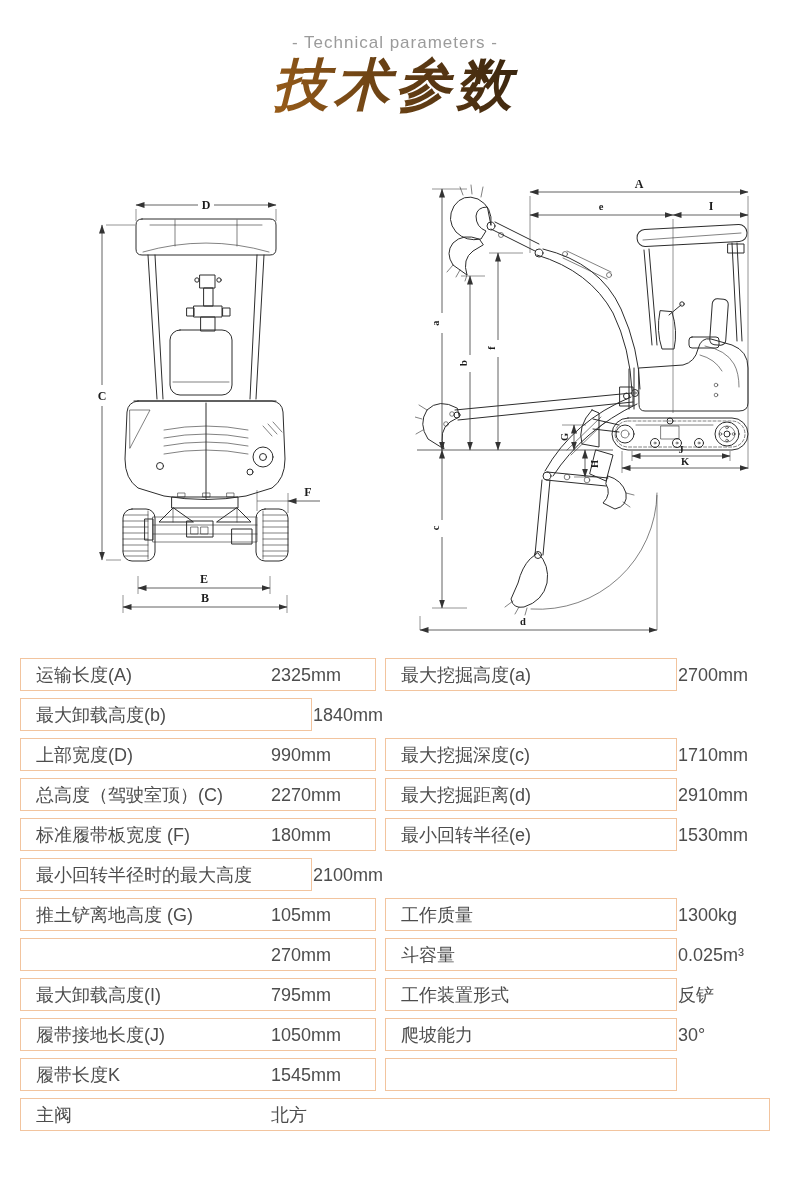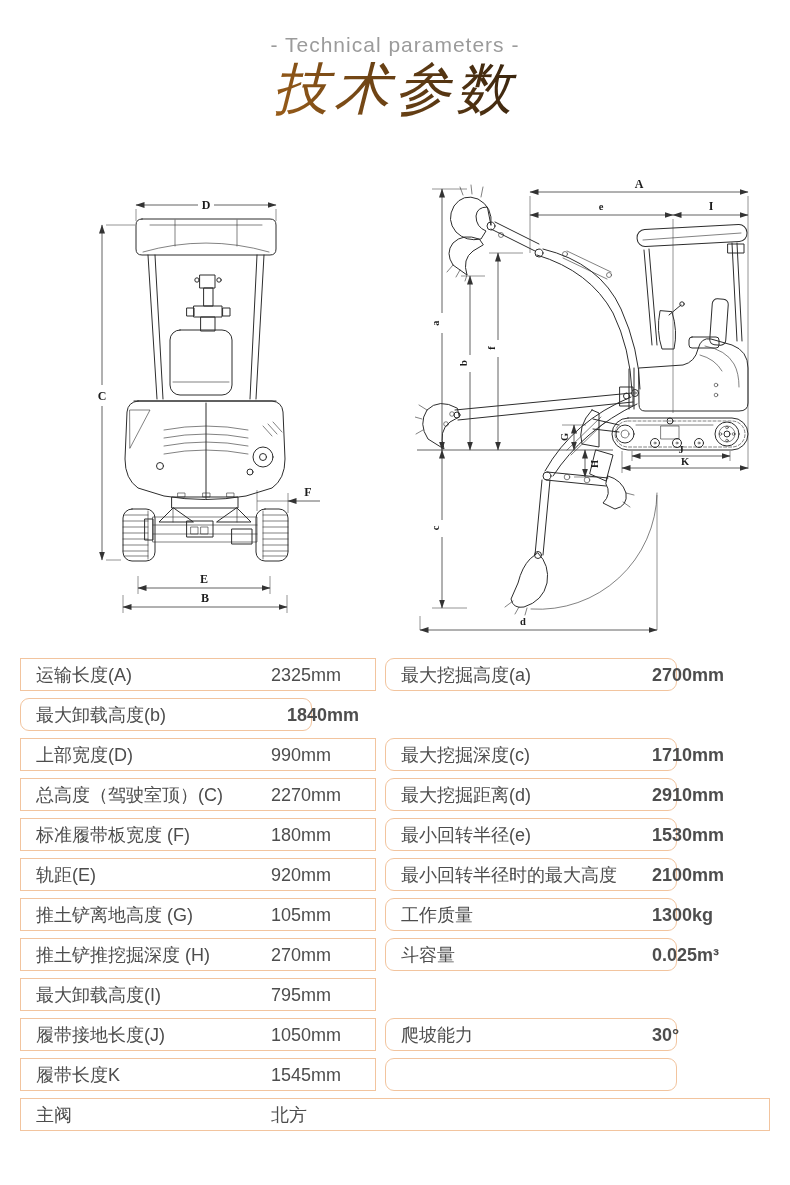--- a/index.html
+++ b/index.html
@@ -2,25 +2,25 @@
 <html><head>
 <meta charset="utf-8">
 <style>
   html,body{margin:0;padding:0;}
   body{
     width:790px;height:1185px;background:#ffffff;position:relative;overflow:hidden;
     font-family:"Liberation Sans","DejaVu Sans",sans-serif;color:#4d4d4d;
   }
   
   .subtitle{
-    margin-top:33px;text-align:center;font-size:21px;letter-spacing:1px;
+    margin-top:33px;text-align:center;font-size:17px;letter-spacing:1px;
     color:#9b9b9b;font-weight:400;
   }
   .big-title{
-    text-align:center;font-size:56px;line-height:1.12;font-weight:400;font-style:italic;
+    text-align:center;font-size:56px;line-height:1.12;font-weight:700;font-style:italic;
     letter-spacing:5px;margin-top:1px;
     background:linear-gradient(70deg,#f79d22 0%,#e0831d 14%,#8a5418 38%,#39250f 66%,#15100a 95%);
     -webkit-background-clip:text;background-clip:text;
     color:transparent;-webkit-text-fill-color:transparent;
   }
   
   .diagrams{position:absolute;left:0;top:163px;width:790px;height:482px;}
   .svg-front{position:absolute;left:60px;top:0;}
   .svg-side{position:absolute;left:415px;top:0;}
   .lw path,.lw rect,.lw line,.lw circle{fill:none;stroke:#2d2d2d;stroke-width:1;stroke-linejoin:round;stroke-linecap:round;}
@@ -32,24 +32,24 @@
   
   .spec-table{position:absolute;left:20px;top:658px;width:750px;}
   .spec-row{display:flex;gap:9px;margin-bottom:7px;}
   .cell{
     position:relative;height:33px;border:1px solid #f2c49e;background:#fff;
     box-sizing:border-box;font-size:18px;font-weight:400;
   }
   .cell .lbl{position:absolute;left:15px;top:50%;transform:translateY(-50%);white-space:nowrap;color:#4d4d4d;}
   .cell .val{position:absolute;top:50%;transform:translateY(-50%);white-space:nowrap;color:#4d4d4d;}
   .cl{width:356px;flex:none;}
-  .cr{width:292px;flex:none;border-radius:9px;}
+  .cr{width:292px;flex:none;}
   .cf{width:750px;margin-bottom:7px;}
   .cl .val{left:250px;text-align:center;}
-  .cr .val{left:266px;font-weight:bold;}
+  .cr .val{left:292px;}
   .cf .val{left:250px;}
 </style>
 </head>
 <body>
 
 <div class="subtitle">- Technical parameters -</div>
 <div class="big-title">技术参数</div>
 
 <div class="diagrams">
 
@@ -348,53 +348,52 @@
     <div class="cell cl">
         <span class="lbl">标准履带板宽度 (F)</span>
         <span class="val">180mm</span>
       </div>
     <div class="cell cr">
         <span class="lbl">最小回转半径(e)</span>
         <span class="val">1530mm</span>
       </div>
   </div>
   <div class="spec-row">
-    <div class="cell cl">
-        <span class="lbl">轨距(E)</span>
-        <span class="val">920mm</span>
-      </div>
     <div class="cell cr">
         <span class="lbl">最小回转半径时的最大高度</span>
         <span class="val">2100mm</span>
       </div>
   </div>
   <div class="spec-row">
     <div class="cell cl">
         <span class="lbl">推土铲离地高度 (G)</span>
         <span class="val">105mm</span>
       </div>
     <div class="cell cr">
         <span class="lbl">工作质量</span>
         <span class="val">1300kg</span>
       </div>
   </div>
   <div class="spec-row">
     <div class="cell cl">
-        <span class="lbl">推土铲推挖掘深度 (H)</span>
         <span class="val">270mm</span>
       </div>
     <div class="cell cr">
         <span class="lbl">斗容量</span>
         <span class="val">0.025m³</span>
       </div>
   </div>
   <div class="spec-row">
     <div class="cell cl">
         <span class="lbl">最大卸载高度(I)</span>
         <span class="val">795mm</span>
+      </div>
+    <div class="cell cr">
+        <span class="lbl">工作装置形式</span>
+        <span class="val">反铲</span>
       </div>
   </div>
   <div class="spec-row">
     <div class="cell cl">
         <span class="lbl">履带接地长度(J)</span>
         <span class="val">1050mm</span>
       </div>
     <div class="cell cr">
         <span class="lbl">爬坡能力</span>
         <span class="val">30°</span>

